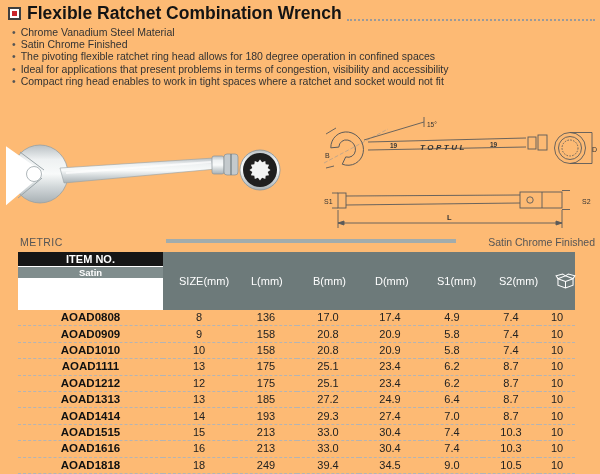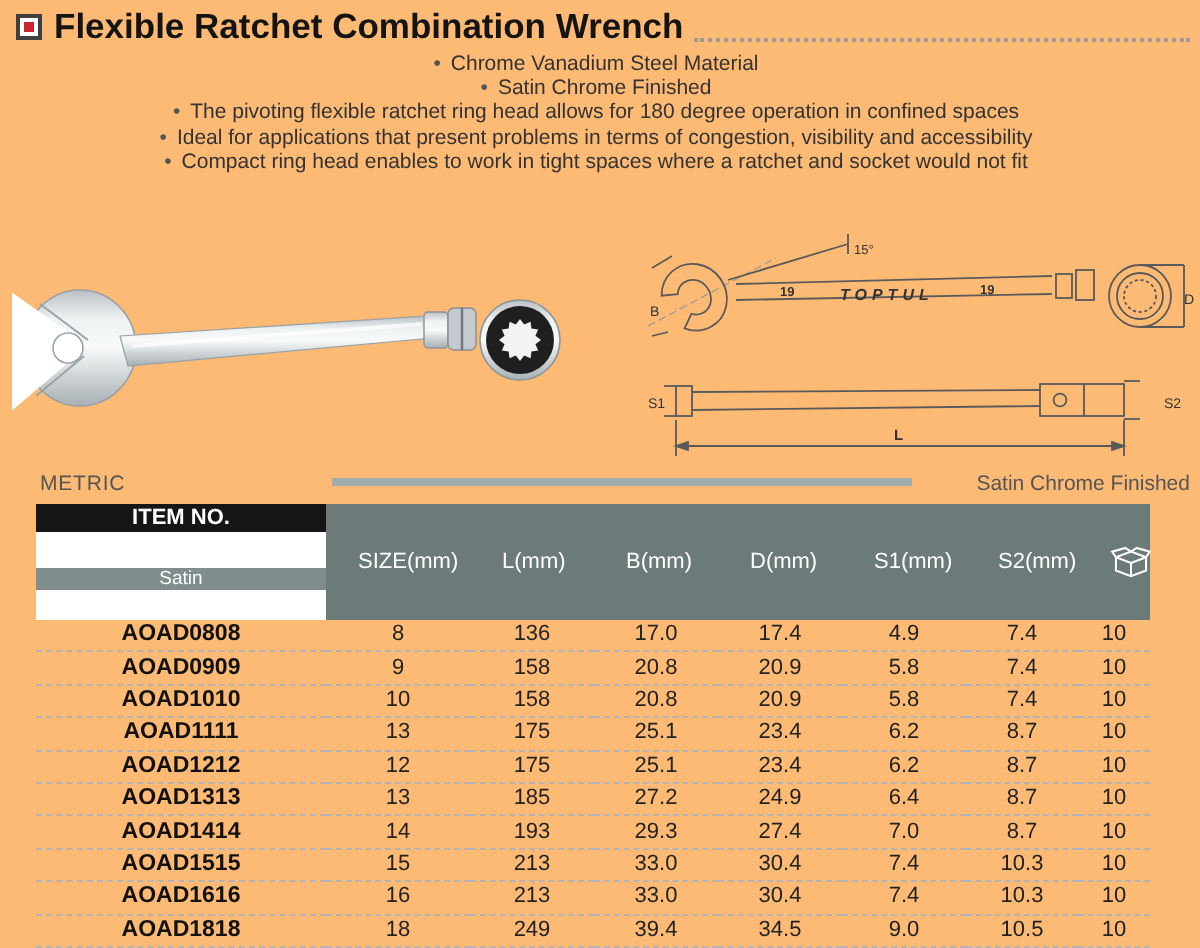--- a/index.html
+++ b/index.html
@@ -8,42 +8,42 @@
 
   
   .title-row{position:absolute;top:3px;left:8px;right:5px;display:flex;align-items:center;}
   .title-icon{width:9px;height:9px;border:2px solid #3f3f3f;background:#fff;
               display:flex;align-items:center;justify-content:center;margin-right:6px;flex:0 0 auto;}
   .title-icon .red{width:5px;height:5px;background:#c9252b;}
   h1.page-title{margin:0;font-size:17.5px;font-weight:bold;color:#141414;white-space:nowrap;}
   .title-dots{flex:1;height:13px;border-bottom:2px dotted #9a9a9a;margin-left:5px;}
 
   
-  .features{position:absolute;top:26px;left:12px;right:16px;list-style:none;margin:0;padding:0;text-align:center;}
+  .features{position:absolute;top:26px;left:12px;right:16px;list-style:none;margin:0;padding:0;}
   .features li{font-size:10.5px;line-height:12.2px;color:#333;white-space:nowrap;}
   .features li::before{content:"•";color:#555;margin-right:5px;}
 
   
   .photo-svg{position:absolute;left:6px;top:112px;}
   .draw-svg{position:absolute;left:324px;top:116px;}
   .draw-svg text{font-family:"Liberation Sans",sans-serif;fill:#333;}
 
   
   .metric-label{position:absolute;left:20px;top:236px;font-size:10.5px;color:#555;letter-spacing:.4px;}
   .finish-label{position:absolute;right:5px;top:236px;font-size:10.5px;color:#555;}
   .top-strip{position:absolute;left:166px;top:239px;width:290px;height:4px;background:#a2acac;}
 
   table.spec{position:absolute;left:18px;top:252px;width:557px;border-collapse:collapse;
              table-layout:fixed;border-bottom:2px solid #3f3f3f;}
   thead th{background:#6d7a7a;color:#fff;font-weight:normal;font-size:11px;height:26px;
            padding:16px;text-align:center;}
   th.item-th{background:#fff;padding:0;vertical-align:top;}
   .item-black{background:#161616;height:14px;line-height:14px;font-weight:bold;font-size:11px;
-              color:#fff;text-align:center;margin-bottom:18px;}
-  .item-satin{background:#808d8d;height:11px;line-height:11px;font-weight:normal;font-size:9.5px;
+              color:#fff;text-align:center;margin-bottom:1px;}
+  .item-satin{background:#808d8d;height:11px;line-height:11px;font-weight:bold;font-size:9.5px;
               color:#fff;text-align:center;}
   th.qty-th svg{display:inline-block;vertical-align:middle;}
   tbody td{font-size:11px;height:15.4px;line-height:15px;text-align:center;color:#222;
            padding:0;border-bottom:1px dashed #b4b4b4;}
   tbody td.item{font-weight:bold;font-size:11.5px;color:#111;}
   tbody tr:last-child td{border-bottom:none;}
 </style>
 </head>
 <body>
 

